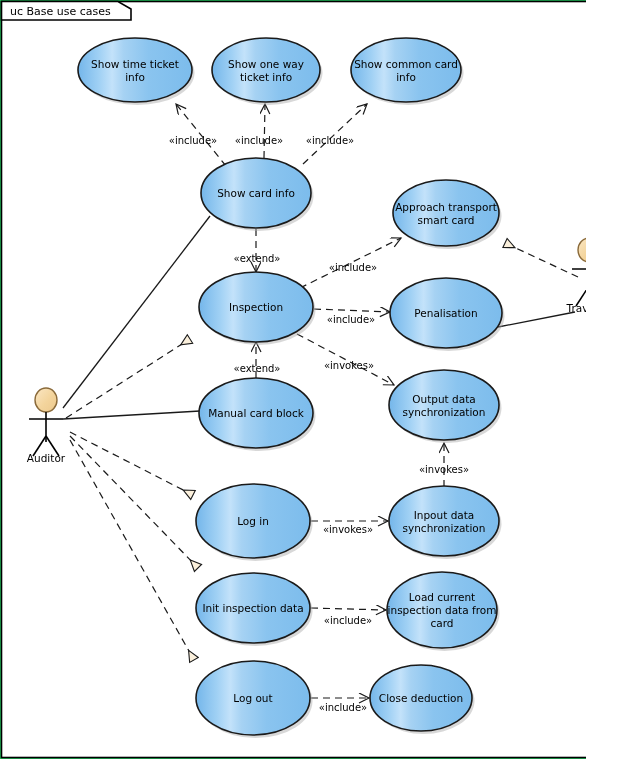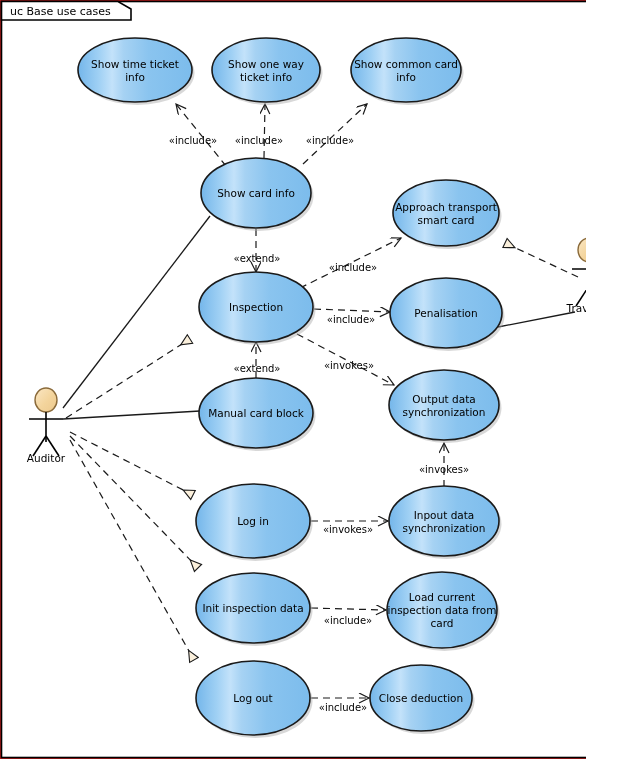--- a/index.html
+++ b/index.html
@@ -7,21 +7,21 @@
     padding: 0;
     background: #ffffff;
   }
   body {
     font-family: "DejaVu Sans", sans-serif;
   }
   #diagram-root {
     position: relative;
     width: 586px;
     height: 759px;
-    background: #b91c1c;
+    background: #22c55e;
     overflow: hidden;
   }
   #uml-canvas {
     position: absolute;
     left: 0;
     top: 0;
     width: 637px;
     height: 759px;
   }
   .uc-label,

